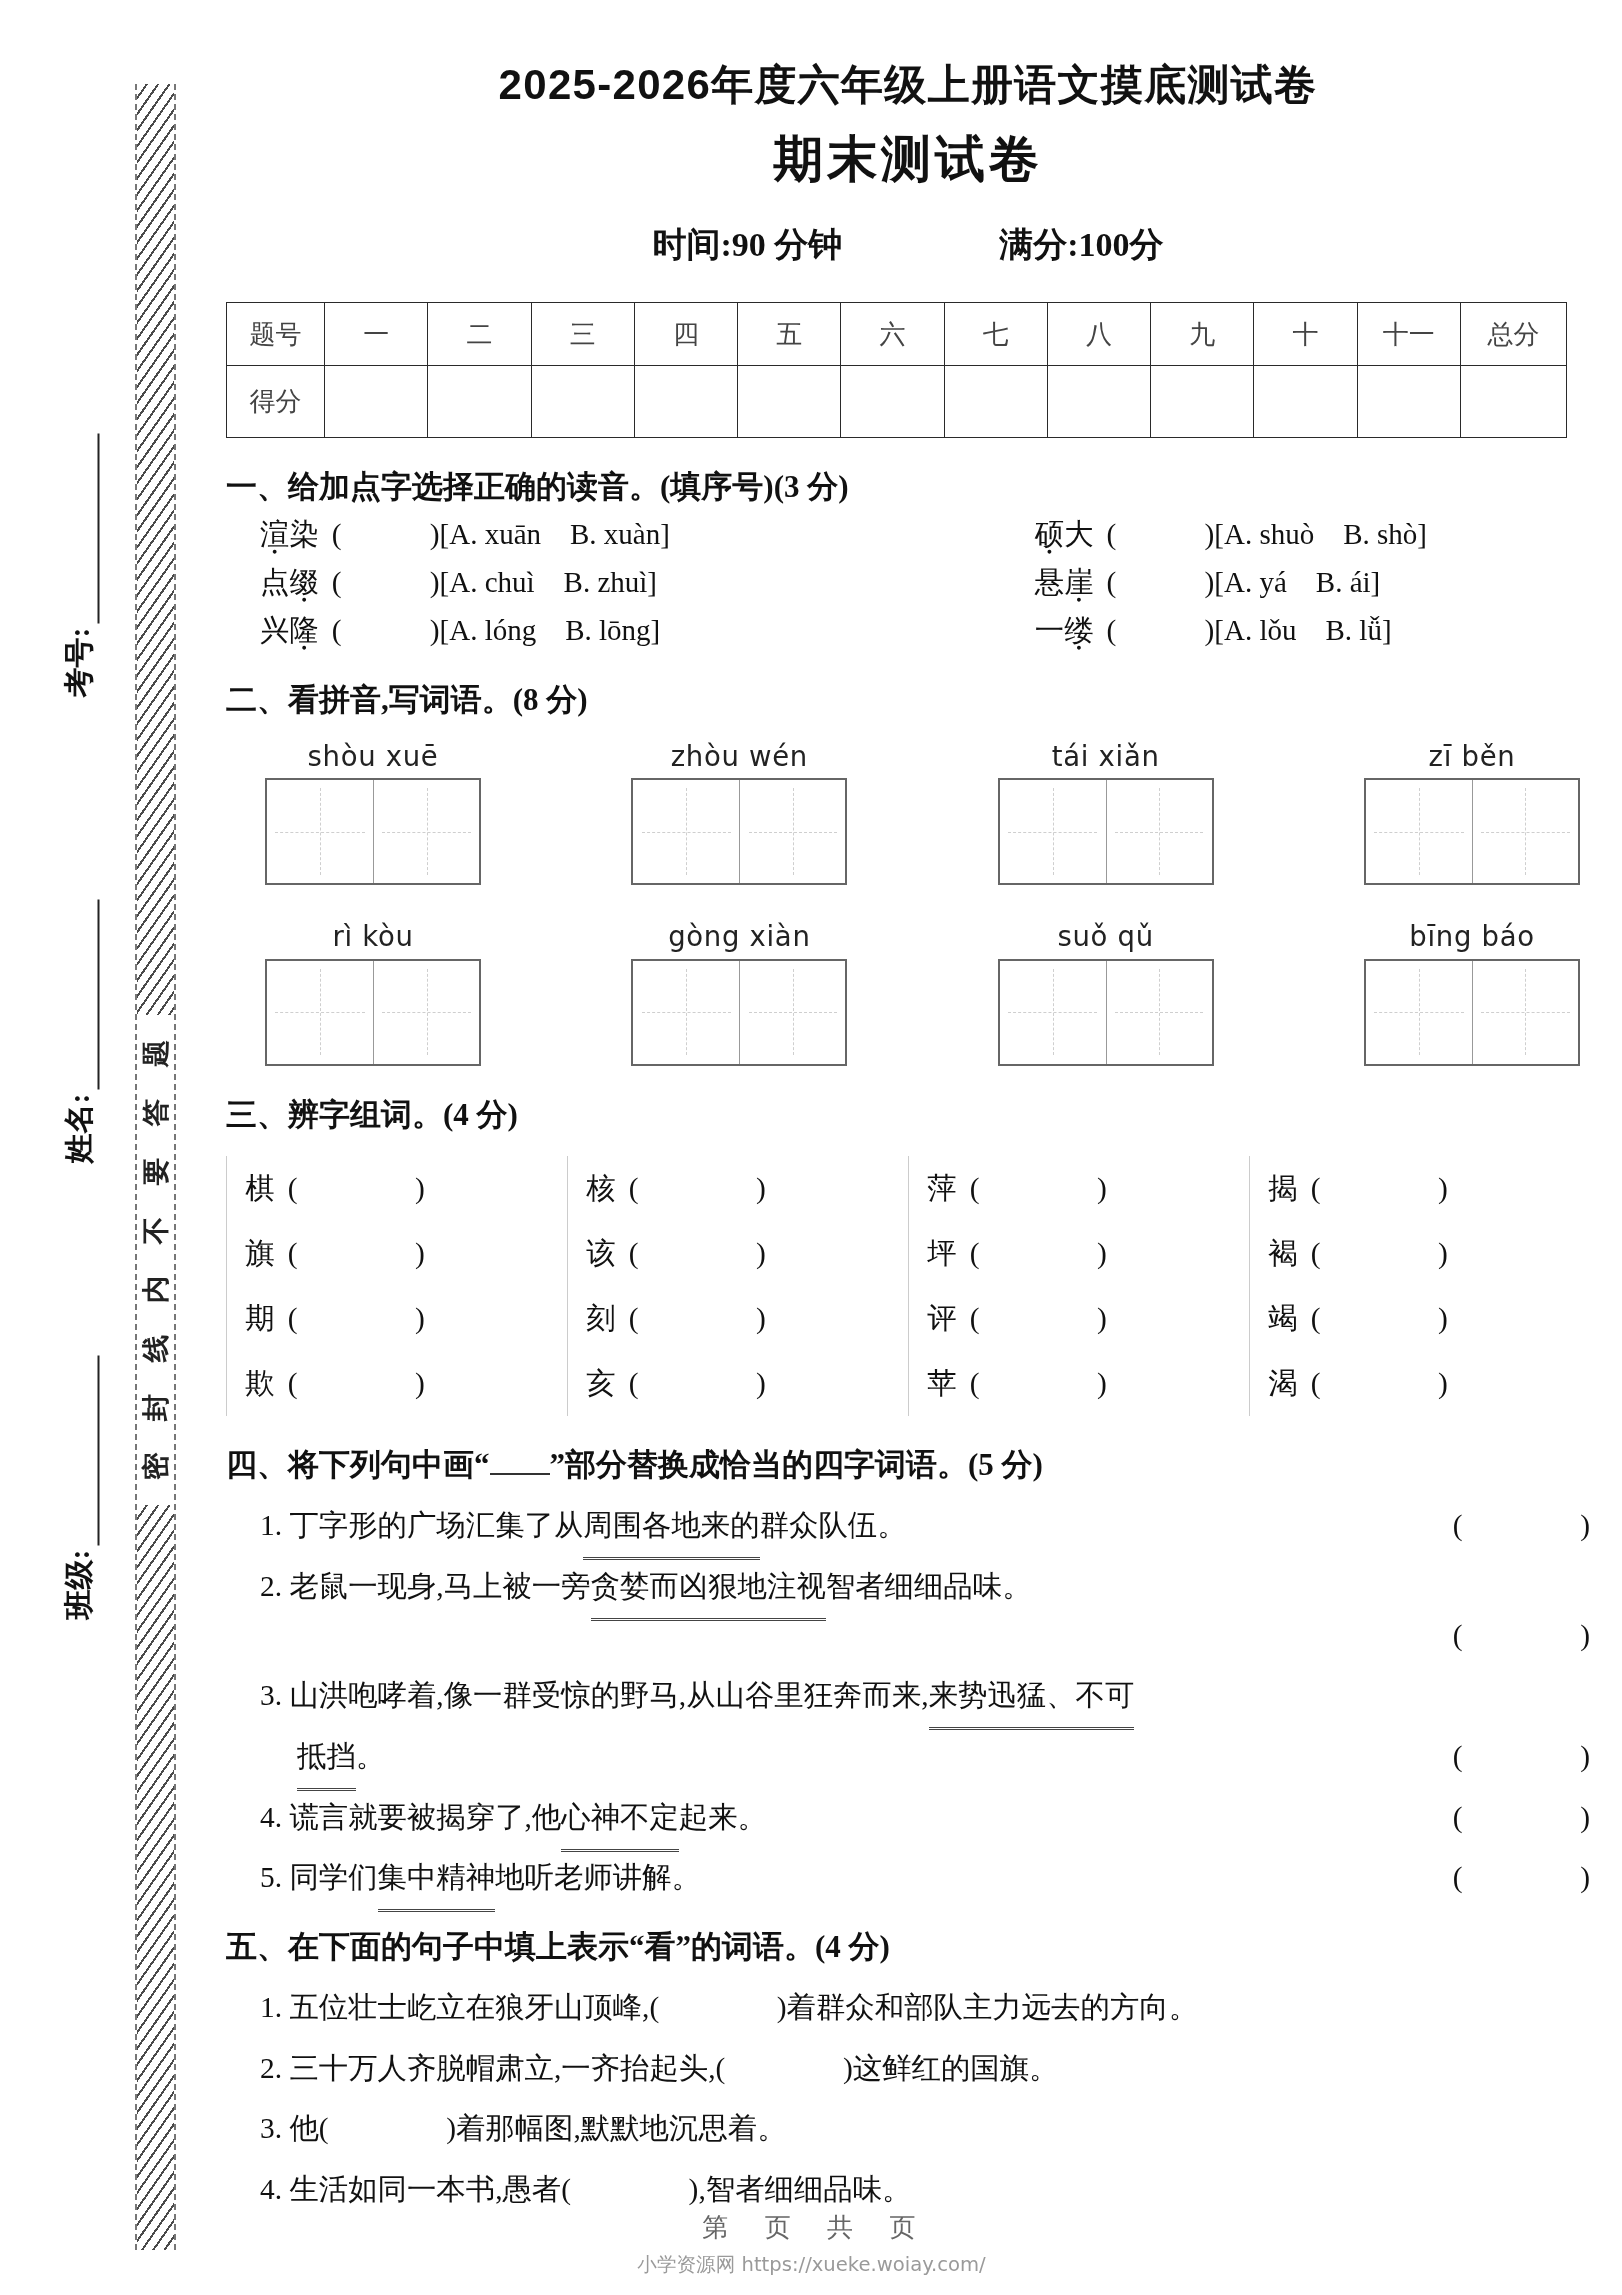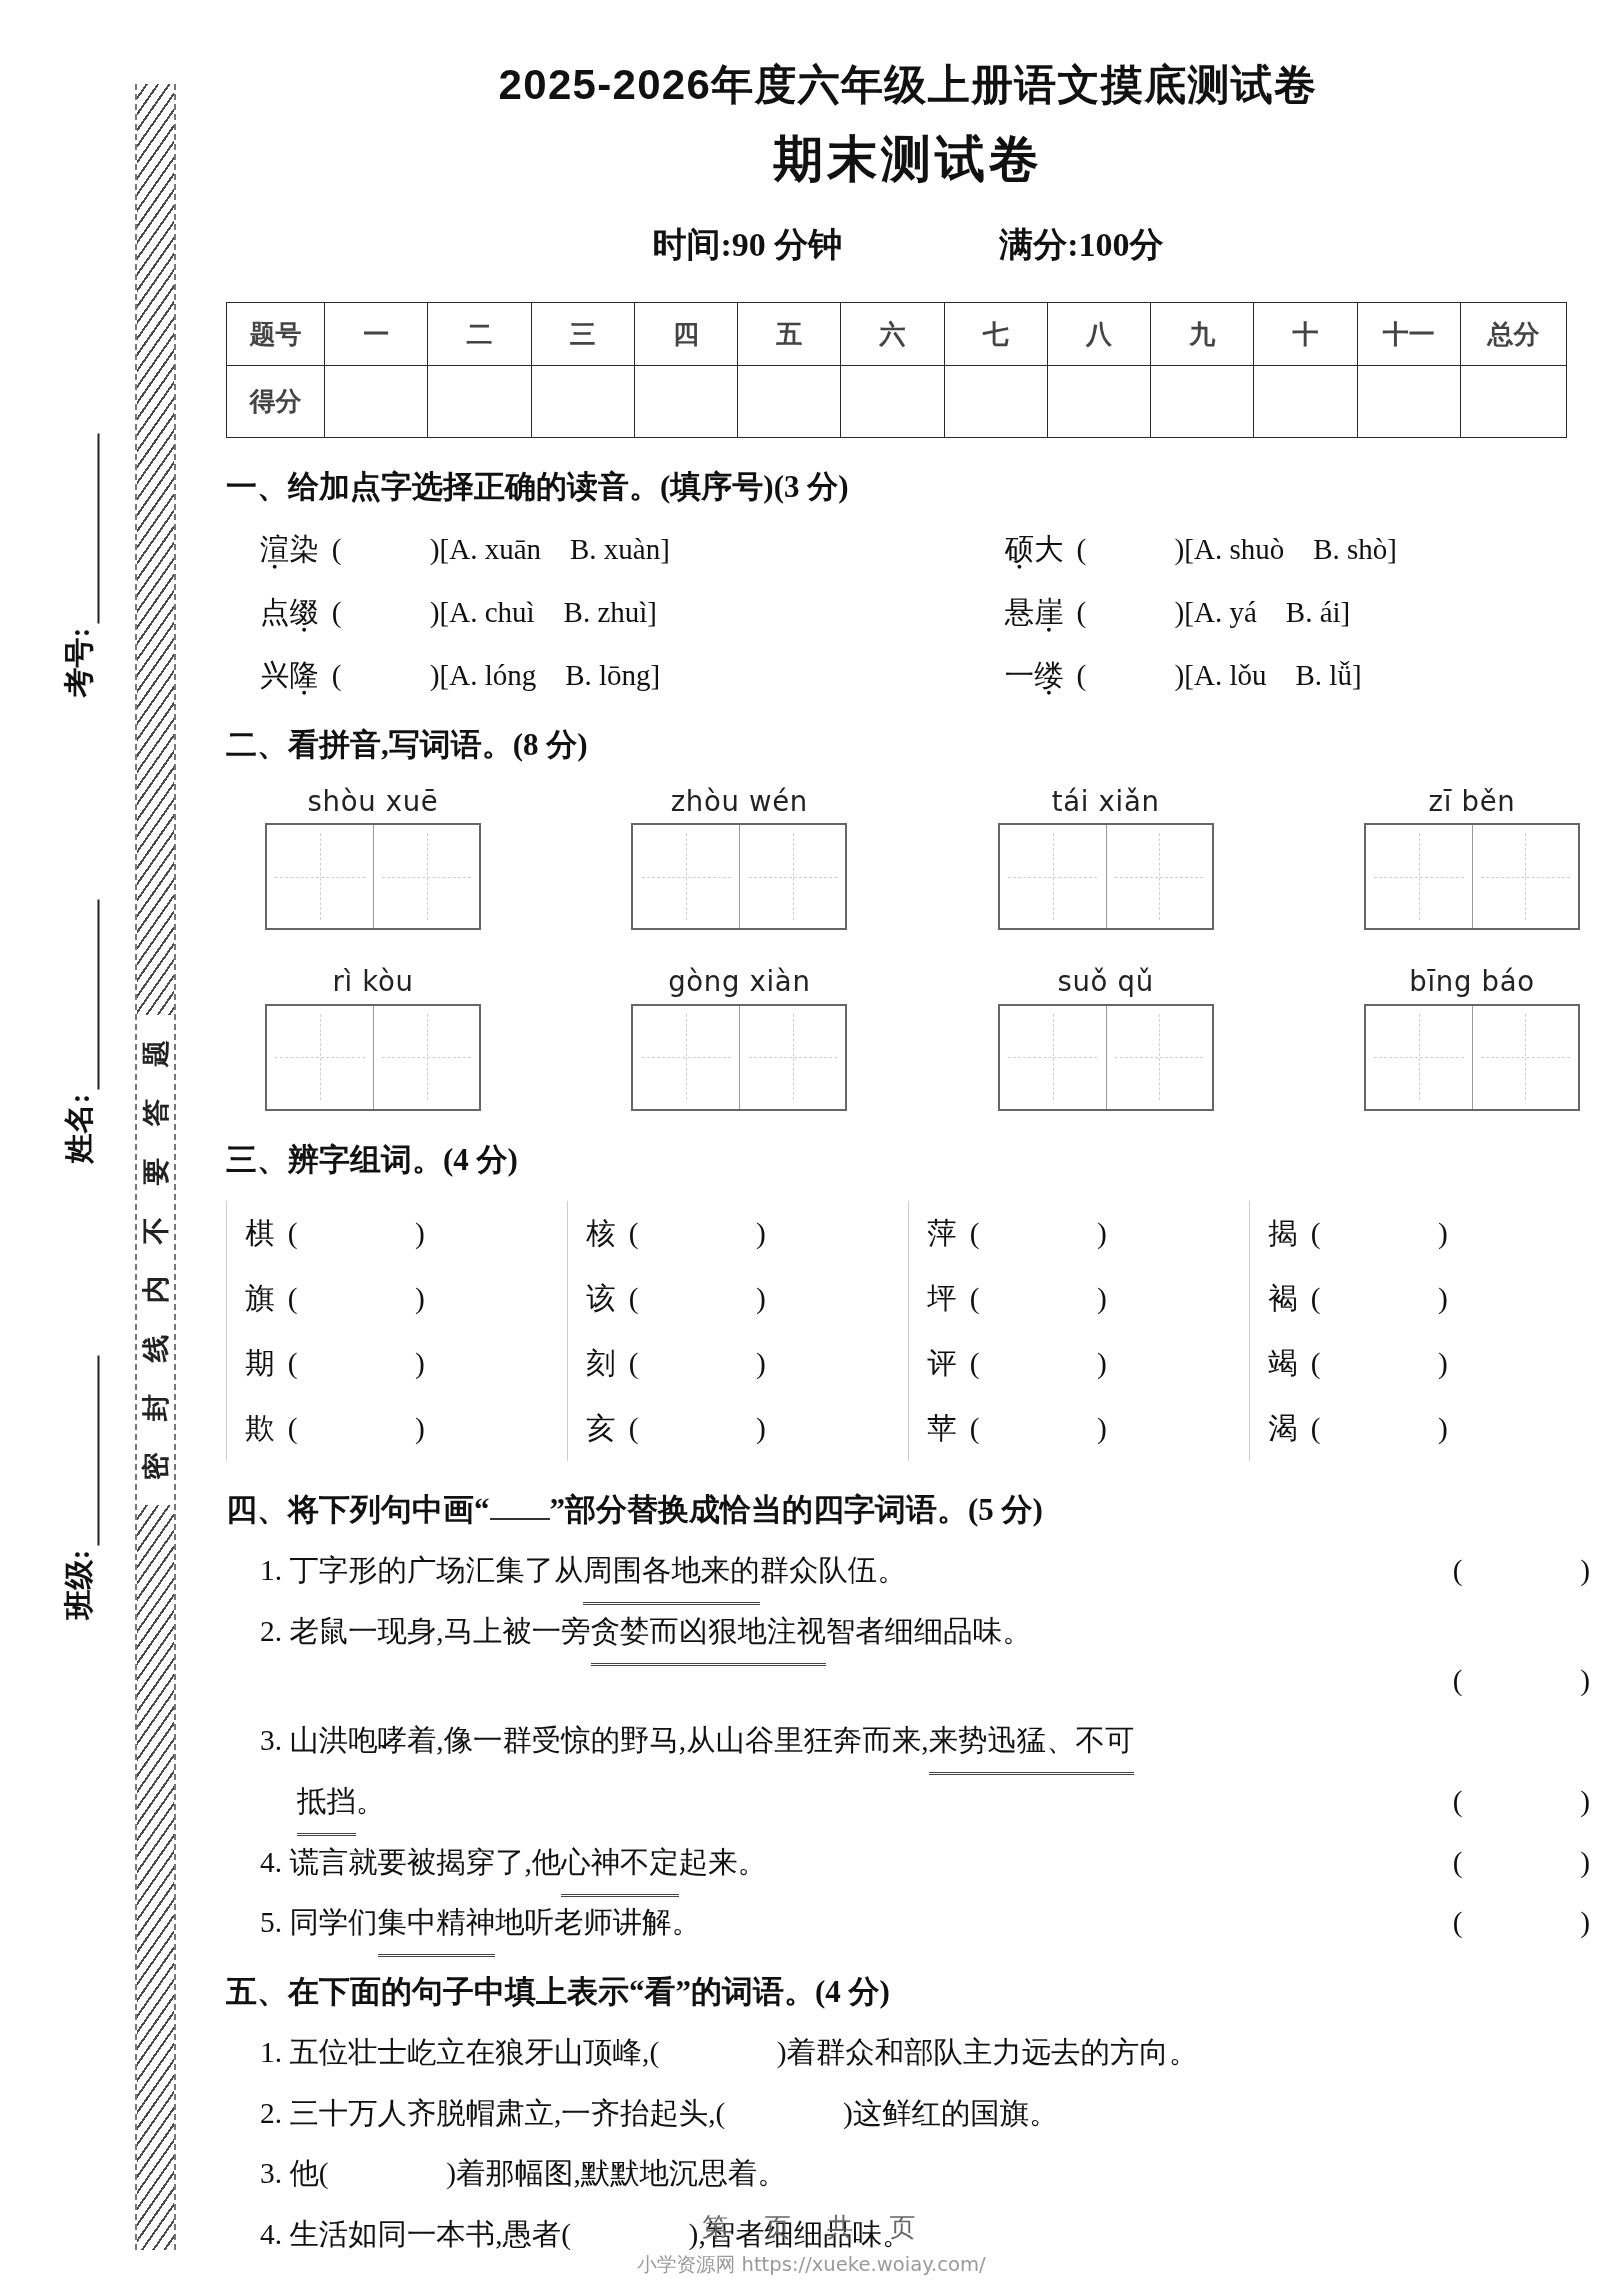--- a/index.html
+++ b/index.html
@@ -41,34 +41,34 @@
   }
   .sub-title{
     text-align:center;font-weight:bold;font-size:50px;margin-top:18.3px;letter-spacing:3.9px;
   }
   .meta-row{
     text-align:center;font-weight:bold;font-size:34px;margin-top:29px;
   }
   .meta-row .gap{display:inline-block;width:157px;}
   
   table.score-table{
-    border-collapse:collapse;margin-top:34px;width:1341px;table-layout:fixed;font-weight:bold;
+    border-collapse:collapse;margin-top:34px;width:1341px;table-layout:fixed;
   }
   table.score-table td{
     border:1.3px solid #2a2a2a;text-align:center;font-size:26px;color:#444;
     height:62px;padding:0;
   }
   table.score-table tr:last-child td{height:71px;}
   table.score-table td.lab{width:97px;}
   table.score-table td.total{width:105px;}
   
   .sec-title{font-size:31px;font-weight:bold;margin-top:30px;line-height:1.25;}
   .blank-u{display:inline-block;width:60px;border-bottom:2.6px solid #333;height:22px;}
   
-  .q1-row{display:flex;margin-top:23px;font-size:29.4px;padding-left:34px;}
+  .q1-row{display:flex;margin-top:8px;font-size:29.4px;padding-left:34px;gap:30px;}
   .q1-item{white-space:nowrap;}
   .q1-item.left{width:56%;}
   .dotted{position:relative;}
   .dotted::after{
     content:"●";position:absolute;left:50%;transform:translateX(-50%);
     bottom:-0.68em;font-size:0.3em;color:#111;
   }
   .opts{font-size:29px;}
   
   .py-row{display:flex;justify-content:space-between;width:1315px;margin:35px 0 6.5px 39px;}

